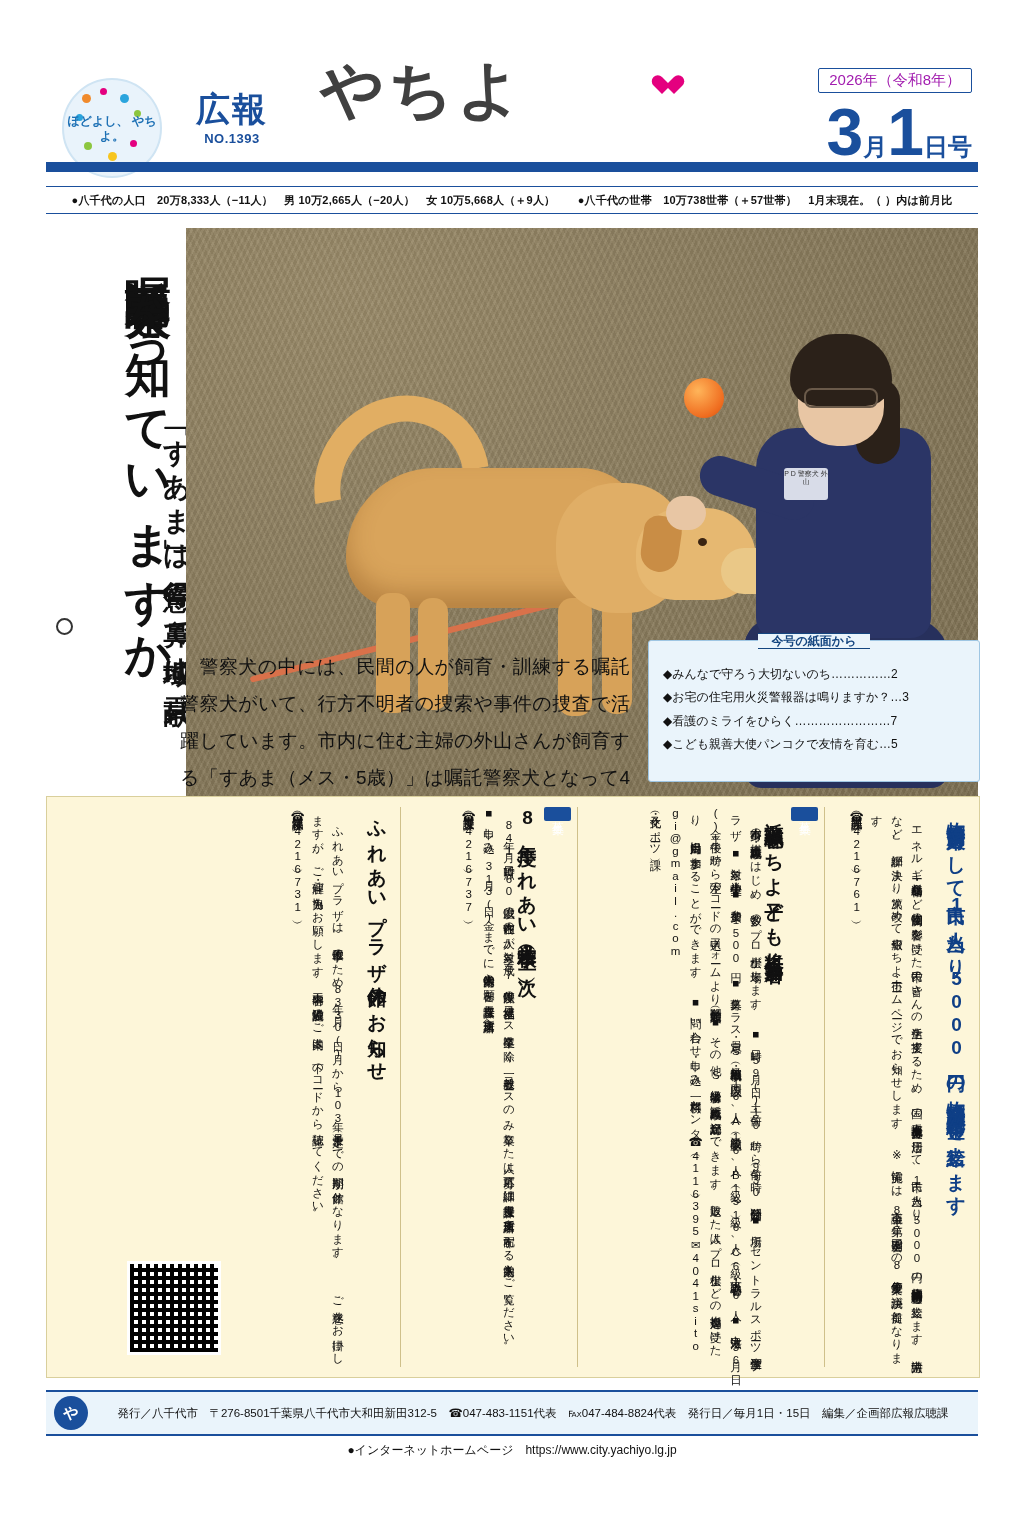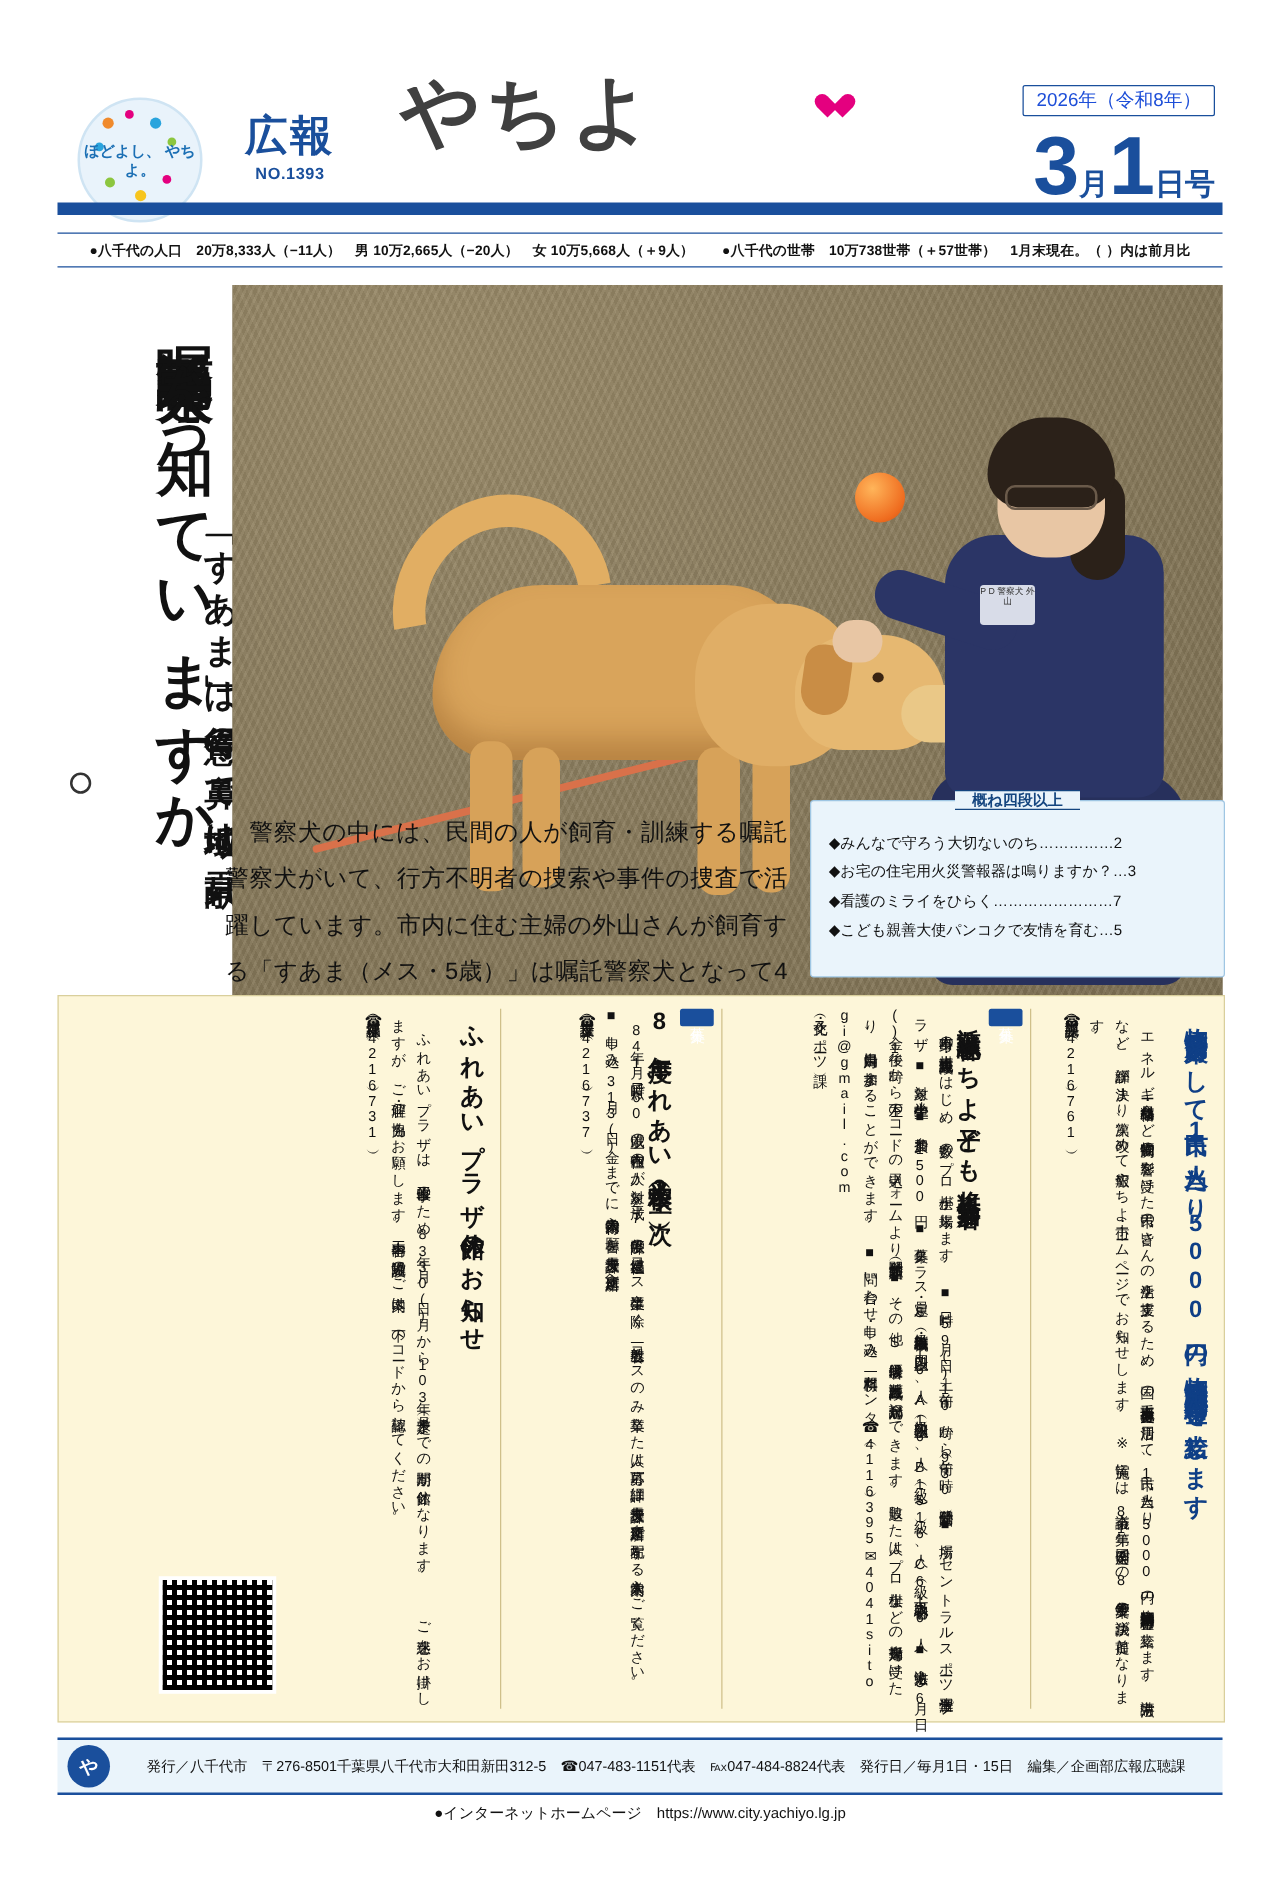--- a/index.html
+++ b/index.html
@@ -41,21 +41,21 @@
   .heart:before,.heart:after{
     content:"";position:absolute;width:12px;height:18px;border-radius:10px 10px 0 0;
     background:#e4007f;
   }
   .heart:before{left:0;transform:rotate(-45deg);transform-origin:0 100%;}
   .heart:after{left:0;transform:rotate(45deg);transform-origin:100% 100%;}
   .datebox{
     position:absolute;right:52px;top:68px;text-align:right;
   }
   .year-label{
-    display:inline-block;border:1px solid #1a4f9c;color:#1d4ed8;
+    display:inline-block;border:1px solid #1a4f9c;color:#a21caf;
     font-size:15px;padding:2px 10px;border-radius:2px;
   }
   .bigdate{margin-top:6px;color:#1a4f9c;font-weight:bold;white-space:nowrap;}
   .bigdate .num{font-size:66px;line-height:1;}
   .bigdate .unit{font-size:24px;}
   .blue-rule{
     position:absolute;left:46px;right:46px;top:162px;height:10px;background:#1a4f9c;
   }
 
   
@@ -284,21 +284,21 @@
       </div>
     </div>
 
     <div class="caption">▲毎日の難しい訓練も楽しみながらやる嘱託警察犬「すあま」と飼い主の外山さん。訓練を通じて築いた絆が活動の原動力になっています</div>
   </div>
 
   <div class="lead">　警察犬の中には、民間の人が飼育・訓練する嘱託警察犬がいて、行方不明者の捜索や事件の捜査で活躍しています。市内に住む主婦の外山さんが飼育する「すあま（メス・5歳）」は嘱託警察犬となって4年目。7年11月には行方不明となった男性の臭いをたどり見事発見しました。「日々の訓練が実を結び本当に嬉しい。すあまを温かく見守っていただけたら」と外山さん。今後も活躍を期待しています。</div>
 
   <div class="index-box">
     <div class="index-title">
-      <span>概ね四段以上</span>
+      <span>今号の紙面から</span>
     </div>
     <div class="index-list">
       <div>◆みんなで守ろう大切ないのち……………2</div>
       <div>◆お宅の住宅用火災警報器は鳴りますか？…3</div>
       <div>◆看護のミライをひらく……………………7</div>
       <div>◆こども親善大使パンコクで友情を育む…5</div>
     </div>
   </div>
 
   <div class="articles">

